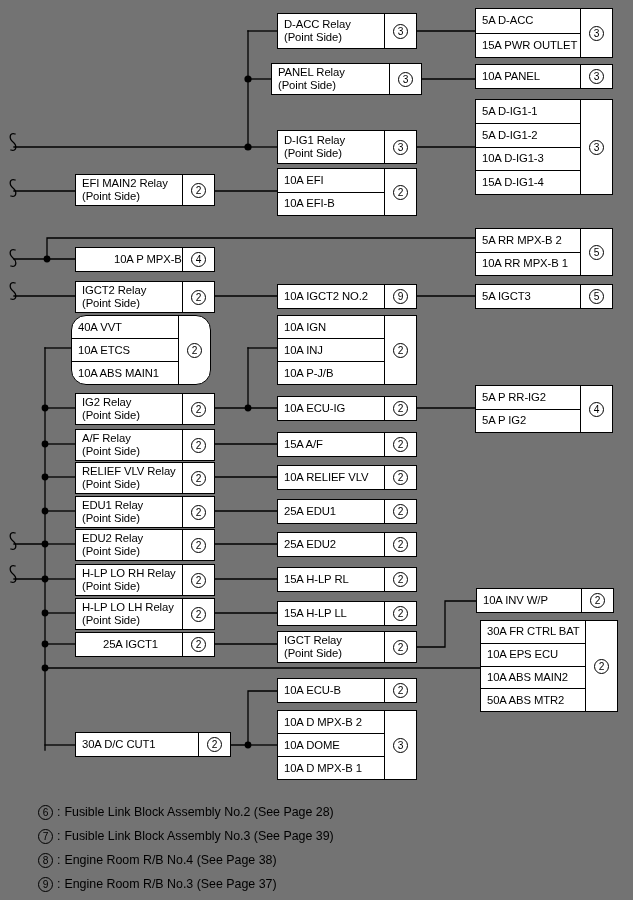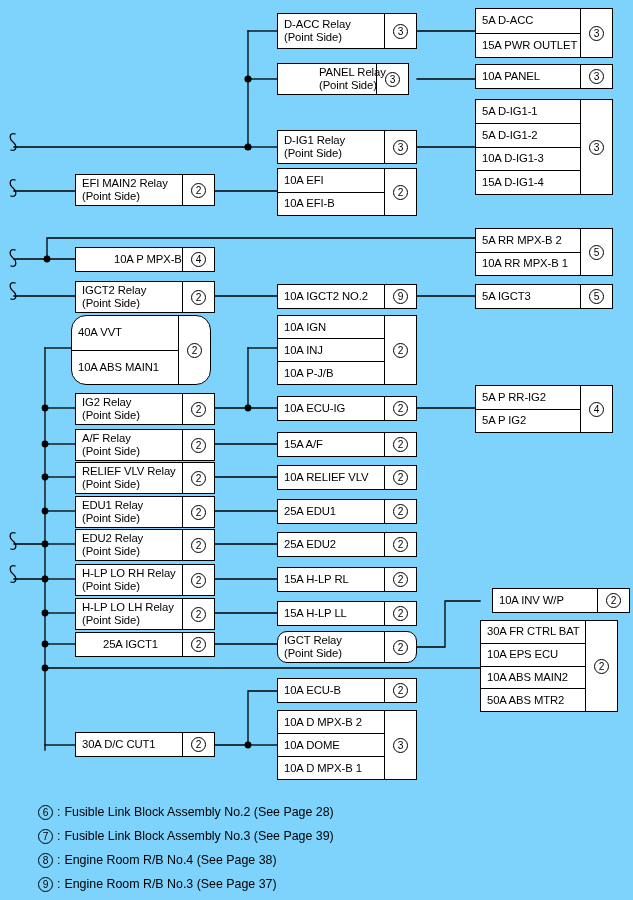--- a/index.html
+++ b/index.html
@@ -10,21 +10,21 @@
   }
   body {
     font-family: "Liberation Sans", sans-serif;
     color: #000000;
   }
   #page {
     position: relative;
     width: 633px;
     height: 900px;
     overflow: hidden;
-    background: #7dd3fc;
+    background: #737373;
   }
   #wires {
     position: absolute;
     left: 0;
     top: 0;
     width: 633px;
     height: 900px;
     pointer-events: none;
   }
   
@@ -225,21 +225,21 @@
             <span>5A D-ACC</span>
           </div>
           <div class="cell">
             <span>15A PWR OUTLET</span>
           </div>
         </div>
         <div class="badge-col">
           <span class="cnum">3</span>
         </div>
       </div>
-      <div class="box" style="left: 277px; top: 63px; width: 132px; height: 32px; padding-left: 35px;">
+      <div class="box" style="left: 271px; top: 63px; width: 151px; height: 32px;">
         <div class="cells">
           <div class="cell two-line">
             <span>PANEL Relay</span>
             <span class="l2">(Point Side)</span>
           </div>
         </div>
         <div class="badge-col">
           <span class="cnum">3</span>
         </div>
       </div>
@@ -360,20 +360,23 @@
         <div class="badge-col">
           <span class="cnum">5</span>
         </div>
       </div>
       <div class="box" style="left: 71px; top: 315px; width: 140px; height: 70px; border-radius: 15px;">
         <div class="cells">
           <div class="cell">
             <span>40A VVT</span>
           </div>
           <div class="cell">
+            <span>10A ETCS</span>
+          </div>
+          <div class="cell">
             <span>10A ABS MAIN1</span>
           </div>
         </div>
         <div class="badge-col">
           <span class="cnum">2</span>
         </div>
       </div>
       <div class="box" style="left: 277px; top: 315px; width: 140px; height: 70px;">
         <div class="cells">
           <div class="cell">
@@ -543,41 +546,41 @@
       <div class="box" style="left: 277px; top: 601px; width: 140px; height: 25px;">
         <div class="cells">
           <div class="cell">
             <span>15A H-LP LL</span>
           </div>
         </div>
         <div class="badge-col">
           <span class="cnum">2</span>
         </div>
       </div>
-      <div class="box" style="left: 492px; top: 588px; width: 138px; height: 25px;">
+      <div class="box" style="left: 476px; top: 588px; width: 138px; height: 25px;">
         <div class="cells">
           <div class="cell">
             <span>10A INV W/P</span>
           </div>
         </div>
         <div class="badge-col">
           <span class="cnum">2</span>
         </div>
       </div>
       <div class="box" style="left: 75px; top: 632px; width: 140px; height: 25px; padding-left: 21px;">
         <div class="cells">
           <div class="cell">
             <span>25A IGCT1</span>
           </div>
         </div>
         <div class="badge-col">
           <span class="cnum">2</span>
         </div>
       </div>
-      <div class="box" style="left: 277px; top: 631px; width: 140px; height: 32px; border-radius: 10px;">
+      <div class="box" style="left: 277px; top: 631px; width: 140px; height: 32px;">
         <div class="cells">
           <div class="cell two-line">
             <span>IGCT Relay</span>
             <span class="l2">(Point Side)</span>
           </div>
         </div>
         <div class="badge-col">
           <span class="cnum">2</span>
         </div>
       </div>
@@ -603,21 +606,21 @@
       <div class="box" style="left: 277px; top: 678px; width: 140px; height: 25px;">
         <div class="cells">
           <div class="cell">
             <span>10A ECU-B</span>
           </div>
         </div>
         <div class="badge-col">
           <span class="cnum">2</span>
         </div>
       </div>
-      <div class="box" style="left: 75px; top: 732px; width: 140px; height: 25px;">
+      <div class="box" style="left: 75px; top: 732px; width: 156px; height: 25px;">
         <div class="cells">
           <div class="cell">
             <span>30A D/C CUT1</span>
           </div>
         </div>
         <div class="badge-col">
           <span class="cnum">2</span>
         </div>
       </div>
       <div class="box" style="left: 277px; top: 710px; width: 140px; height: 70px;">

